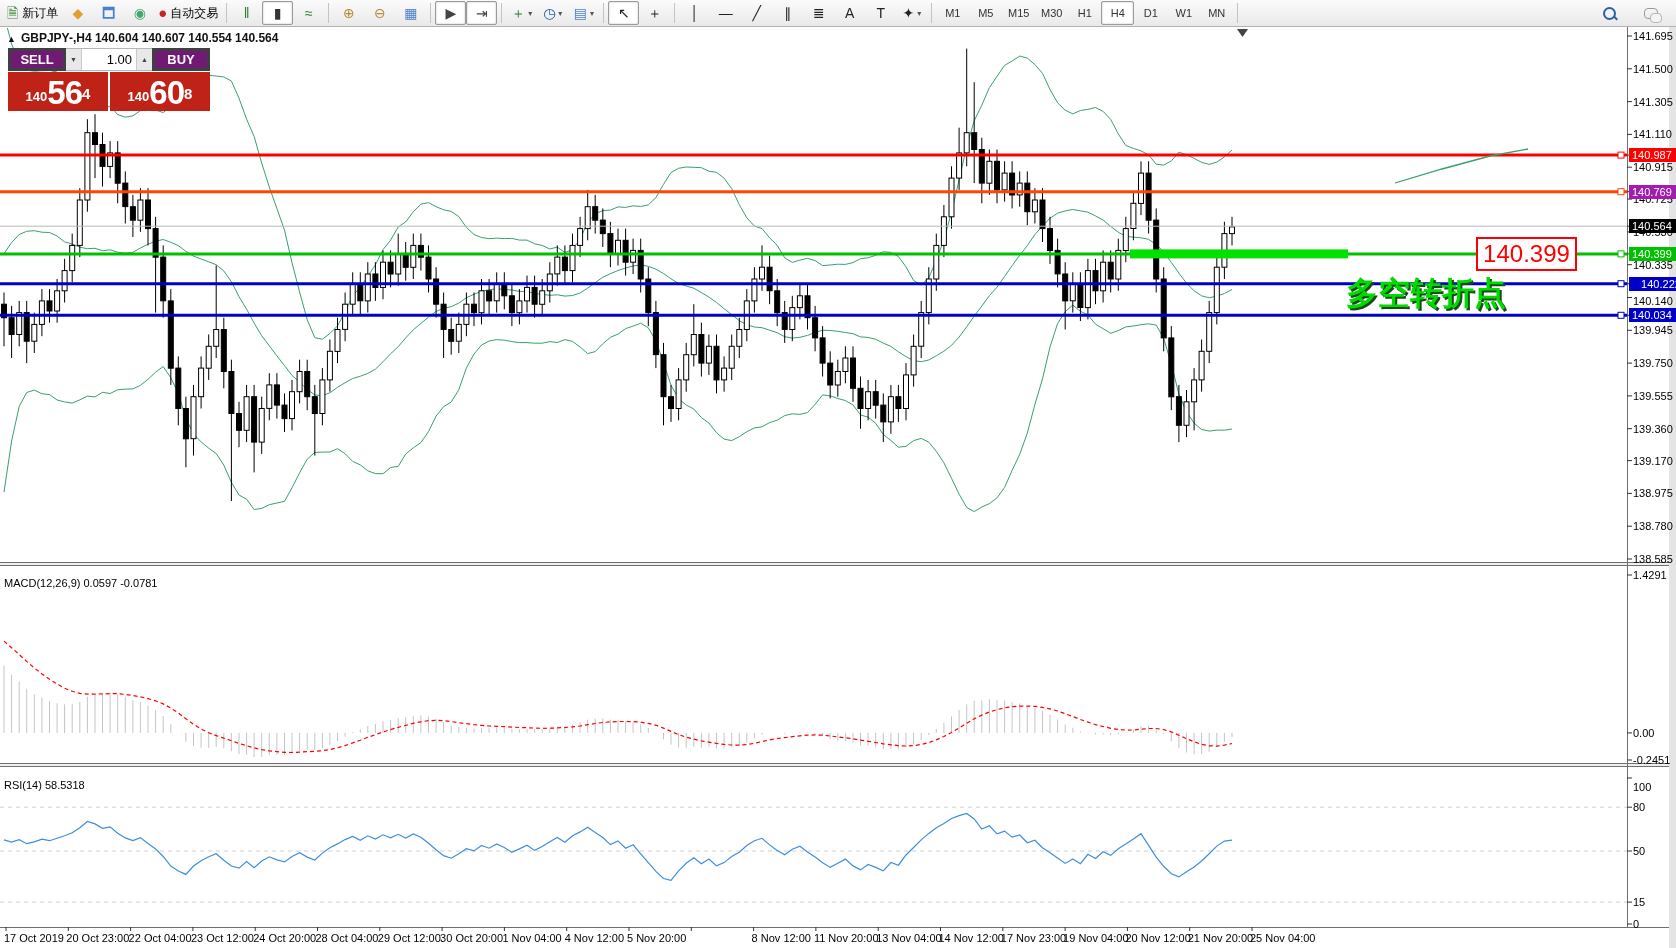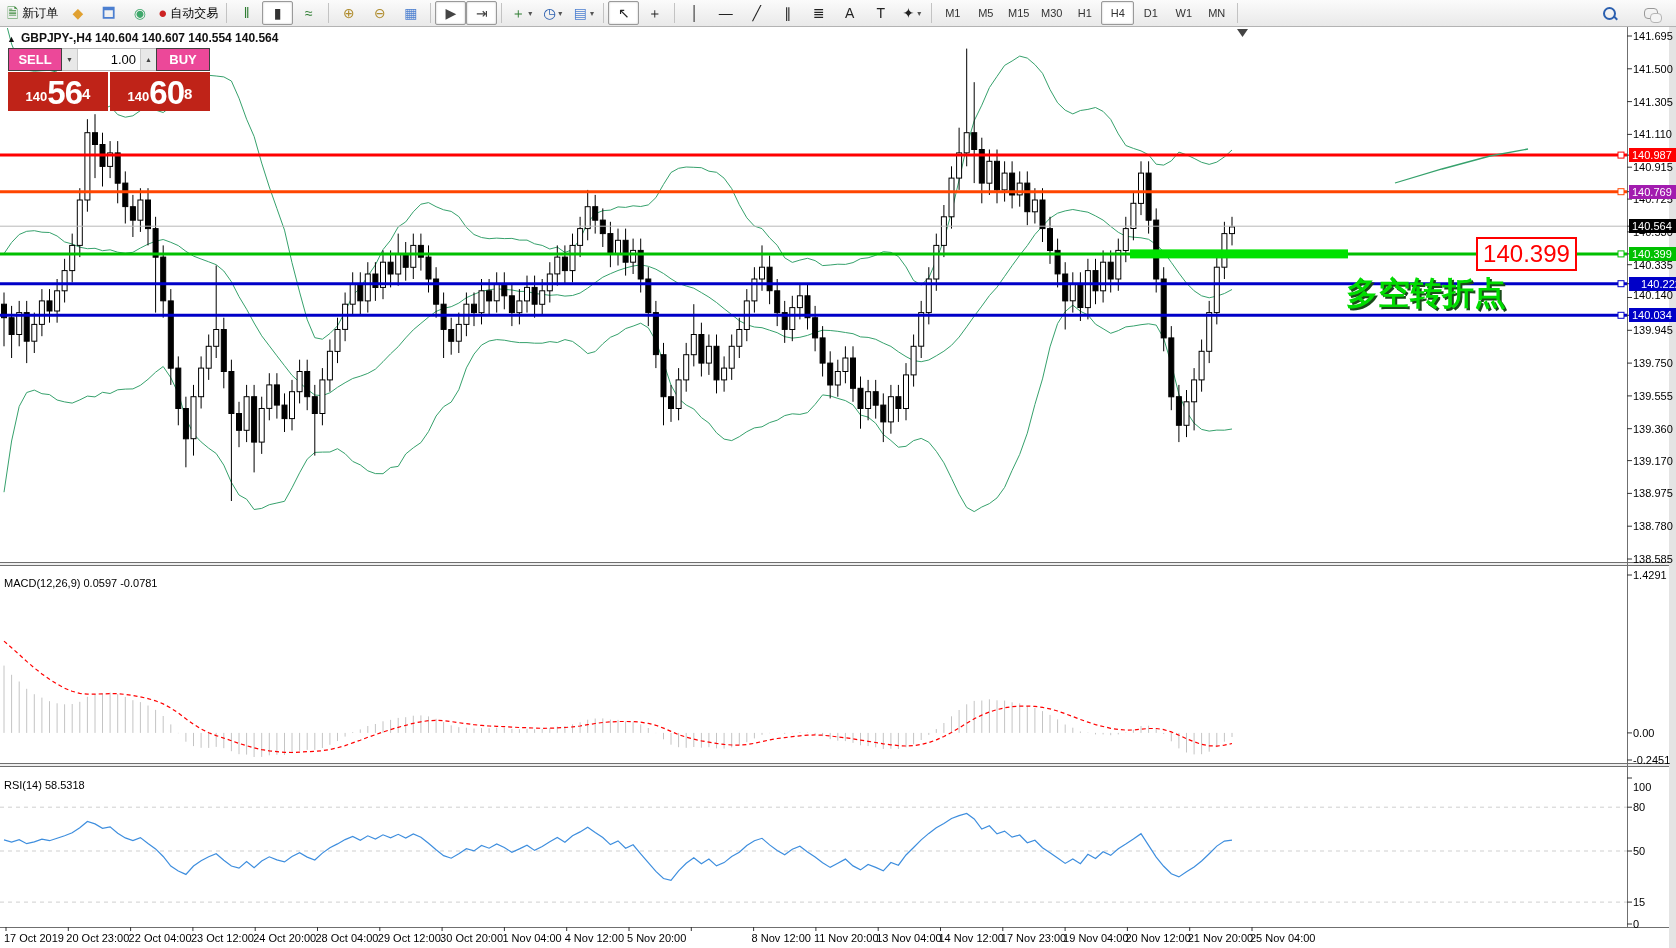--- a/index.html
+++ b/index.html
@@ -26,22 +26,22 @@
   .chat{width:12px;height:9px;border:1.5px solid #999;border-radius:4px;}
   .chat:after{content:"";position:absolute;width:10px;height:8px;border:1.5px solid #b5b5b5;
     border-radius:4px;left:5px;top:4px;background:#f4f4f4;}
   
   #svgbox{position:absolute;left:0;top:0;z-index:1;}
   .title{position:absolute;left:7px;top:31px;font-size:12px;font-weight:bold;color:#111;z-index:10;}
   .title .tri{font-size:9px;margin-right:5px;font-weight:normal;}
   
   .oneclick{position:absolute;left:8px;top:48px;width:202px;z-index:12;font-weight:bold;}
   .oc-row1{display:flex;height:23px;}
-  .oc-sell,.oc-buy{width:52px;background:#ec4899;color:#fff;font-size:13px;display:flex;
-     align-items:center;justify-content:center;border:1px solid #404040;}
+  .oc-sell,.oc-buy{width:52px;background:#701a75;color:#fff;font-size:13px;display:flex;
+     align-items:center;justify-content:center;border:3px solid #404040;}
   .oc-vol{flex:1;display:flex;background:#f2f2f2;border:1px solid #b5b5b5;border-left:none;border-right:none;}
   .oc-spin{width:15px;display:flex;align-items:center;justify-content:center;font-size:7px;color:#444;
      background:#e8e8e8;border-right:1px solid #c9c9c9;}
   .oc-spin.up{border-left:1px solid #c9c9c9;border-right:none;}
   .oc-volval{flex:1;background:#fff;font-size:13px;color:#000;display:flex;align-items:center;
      justify-content:flex-end;padding-right:4px;font-weight:normal;}
   .oc-row2{display:flex;margin-top:1px;height:39px;}
   .oc-price{flex:1;background:#bf2318;color:#ffffff;display:flex;align-items:flex-end;
      justify-content:center;padding-bottom:2px;}
   .oc-price.left{margin-right:2px;}
@@ -807,21 +807,21 @@
 
 <div id="pticks">
     <div class="ptick" style="top: 30px;">141.695</div>
     <div class="ptick" style="top: 62.7926px;">141.500</div>
     <div class="ptick" style="top: 95.5852px;">141.305</div>
     <div class="ptick" style="top: 128.378px;">141.110</div>
     <div class="ptick" style="top: 161.17px;">140.915</div>
     <div class="ptick" style="top: 193.122px;">140.725</div>
     <div class="ptick" style="top: 225.915px;">140.530</div>
     <div class="ptick" style="top: 258.707px;">140.335</div>
-    <div class="ptick" style="top: 289px;">140.140</div>
+    <div class="ptick" style="top: 295px;">140.140</div>
     <div class="ptick" style="top: 324.293px;">139.945</div>
     <div class="ptick" style="top: 357.085px;">139.750</div>
     <div class="ptick" style="top: 389.878px;">139.555</div>
     <div class="ptick" style="top: 422.67px;">139.360</div>
     <div class="ptick" style="top: 454.622px;">139.170</div>
     <div class="ptick" style="top: 487.415px;">138.975</div>
     <div class="ptick" style="top: 520.207px;">138.780</div>
     <div class="ptick" style="top: 553px;">138.585</div>
   </div>
 <div id="pmarkers">

